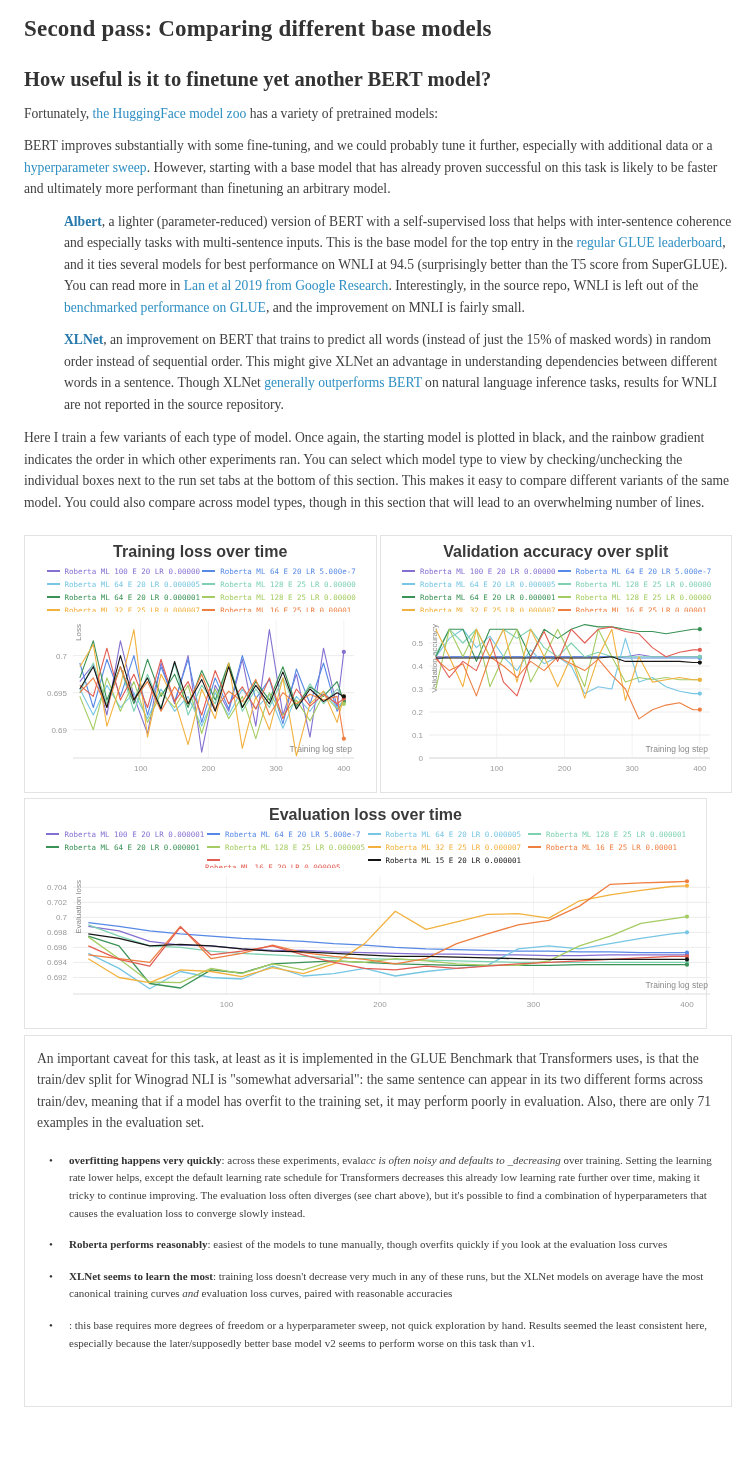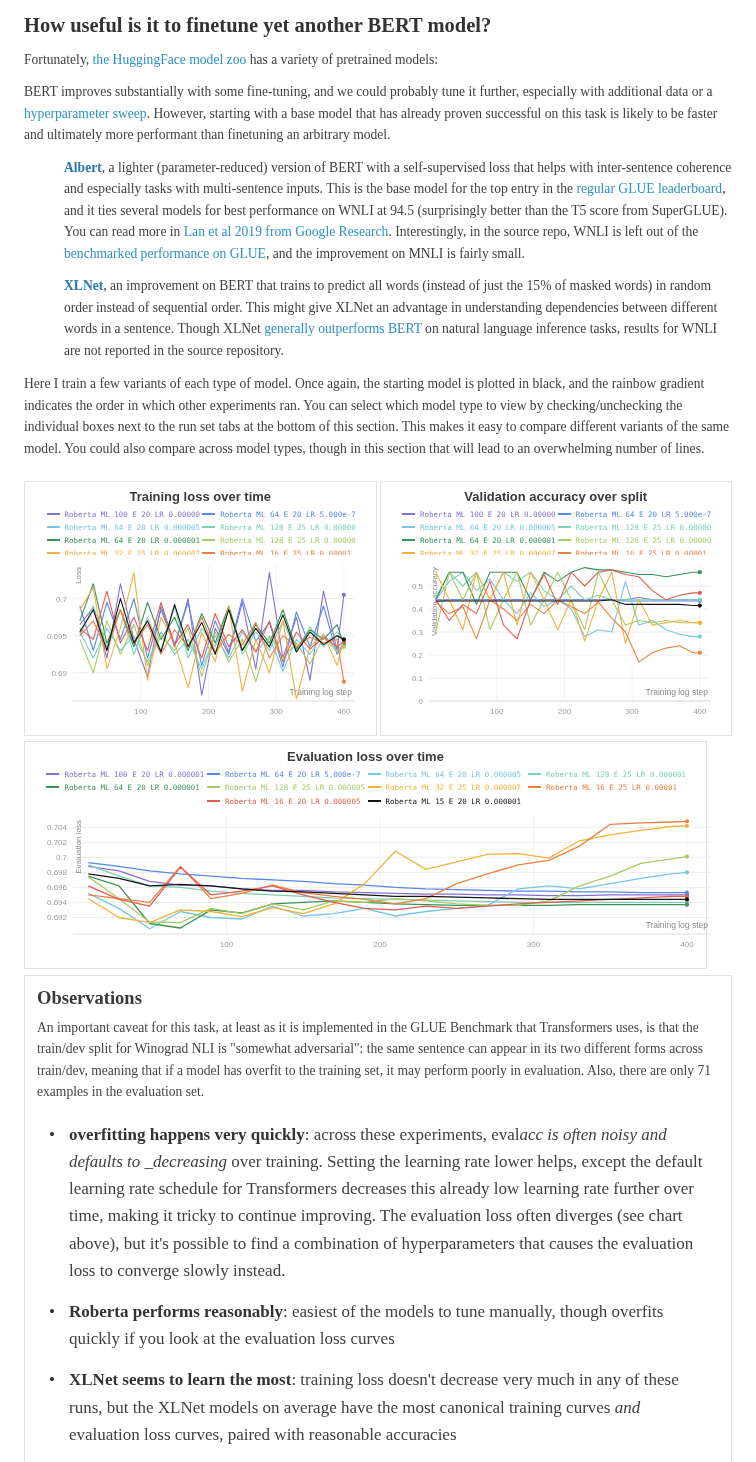--- a/index.html
+++ b/index.html
@@ -13,43 +13,44 @@
   .model-item { font-size:13.6px; line-height:1.58; margin:0 0 11px 0; color:#404040; }
   a.link { color:#2e8fc2; text-decoration:none; cursor:pointer; }
   a.link.bold { font-weight:bold; color:#2679ad; }
   em { font-style:italic; }
   strong { font-weight:bold; color:#333; }
 
   .charts-grid { display:flex; gap:3px; margin-top:22px; }
   .chart-card { background:#fff; border:1px solid #e3e3e3; padding:7px 6px 4px 6px; }
   .chart-card.half { width:353px; }
   .chart-card.full { width:683px; margin-top:5px; }
-  .chart-title { font-family:"Liberation Sans", sans-serif; font-size:13px; font-weight:bold; color:#3a3a3a; text-align:center; margin-bottom:4px; }
+  .chart-title { font-family:"Liberation Sans", sans-serif; font-size:16px; font-weight:bold; color:#3a3a3a; text-align:center; margin-bottom:4px; }
   .legend { display:flex; flex-wrap:wrap; justify-content:center; overflow:hidden; }
   .legend.half { height:47px; }
   .legend.full { height:40px; }
   .legend-item { display:flex; align-items:flex-start; white-space:nowrap; overflow:hidden;
                  font-family:"DejaVu Sans Mono", monospace; font-size:7.5px; line-height:13px; }
   .legend.half .legend-item { width:46%; }
   .legend.full .legend-item { width:24%; }
   .legend-dash { display:inline-block; width:13px; border-top:2px solid #000; margin:5px 5px 0 2px; flex:none; }
   svg text { font-family:"Liberation Sans", sans-serif; }
 
   .obs-card { border:1px solid #e3e3e3; margin-top:6px; padding:12px 18px 40px 12px; }
   .obs-card h3 { font-size:18.5px; font-weight:600; color:#3a3a3a; margin:0 0 8px 0; }
   .obs-card p.body { color:#444; }
   .obs-list { list-style:none; margin:18px 0 0 6px; }
-  .obs-list li { font-size:17px; line-height:1.6; margin-bottom:14px; padding-left:26px; position:relative; color:#404040; }
+  .obs-list li { font-size:11px; line-height:1.6; margin-bottom:14px; padding-left:26px; position:relative; color:#404040; }
   .obs-list li:before { content:"•"; position:absolute; left:6px; top:0; color:#333; }
 </style>
 </head>
 <body>
 
 <div class="page">
 
+  <h1 class="title">Second pass: Comparing different base models</h1>
   <h2 class="subtitle">How useful is it to finetune yet another BERT model?</h2>
 
   <p class="body">Fortunately, <a class="link">the HuggingFace model zoo</a> has a variety of pretrained models:</p>
   <p class="body">BERT improves substantially with some fine-tuning, and we could probably tune it further, especially with additional data or a <a class="link">hyperparameter sweep</a>. However, starting with a base model that has already proven successful on this task is likely to be faster and ultimately more performant than finetuning an arbitrary model.</p>
 
   <div class="model-list">
     <div class="model-item"><a class="link bold">Albert</a>, a lighter (parameter-reduced) version of BERT with a self-supervised loss that helps with inter-sentence coherence and especially tasks with multi-sentence inputs. This is the base model for the top entry in the <a class="link">regular GLUE leaderboard</a>, and it ties several models for best performance on WNLI at 94.5 (surprisingly better than the T5 score from SuperGLUE). You can read more in <a class="link">Lan et al 2019 from Google Research</a>. Interestingly, in the source repo, WNLI is left out of the <a class="link">benchmarked performance on GLUE</a>, and the improvement on MNLI is fairly small.</div>
     <div class="model-item"><a class="link bold">XLNet</a>, an improvement on BERT that trains to predict all words (instead of just the 15% of masked words) in random order instead of sequential order. This might give XLNet an advantage in understanding dependencies between different words in a sentence. Though XLNet <a class="link">generally outperforms BERT</a> on natural language inference tasks, results for WNLI are not reported in the source repository.</div>
   </div>
 
@@ -233,21 +234,21 @@
           <span>Roberta ML 128 E 25 LR 0.000005</span>
         </div>
         <div class="legend-item" style="color: rgb(242, 177, 62);">
           <span class="legend-dash" style="border-top-color: rgb(242, 177, 62);"></span>
           <span>Roberta ML 32 E 25 LR 0.000007</span>
         </div>
         <div class="legend-item" style="color: rgb(238, 127, 65);">
           <span class="legend-dash" style="border-top-color: rgb(238, 127, 65);"></span>
           <span>Roberta ML 16 E 25 LR 0.00001</span>
         </div>
-        <div class="legend-item" style="color: rgb(226, 93, 82);">
+        <div class="legend-item" style="color: rgb(226, 93, 82); flex-direction: column;">
           <span class="legend-dash" style="border-top-color: rgb(226, 93, 82);"></span>
           <span>Roberta ML 16 E 20 LR 0.000005</span>
         </div>
         <div class="legend-item" style="color: rgb(21, 21, 21);">
           <span class="legend-dash" style="border-top-color: rgb(21, 21, 21);"></span>
           <span>Roberta ML 15 E 20 LR 0.000001</span>
         </div>
       </div><svg width="693" height="152" viewBox="0 0 693 152">
         <line x1="195.49397590361446" y1="8" x2="195.49397590361446" y2="126" stroke="#f3f3f3" stroke-width="1"></line>
         <text x="195.49397590361446" y="139" font-size="8" fill="#9a9a9a" text-anchor="middle">100</text>
@@ -290,21 +291,20 @@
         <circle cx="655.9759036144578" cy="17.770700636942394" r="2.1" fill="#f2b13e"></circle>
         <polyline points="57.3,86.9 88.0,90.7 118.7,94.4 149.4,58.4 180.1,90.7 210.8,85.4 241.5,77.1 272.2,84.7 302.9,88.4 333.6,91.4 364.3,95.9 395.0,90.7 425.7,75.6 456.4,65.9 487.1,56.9 517.8,52.3 548.5,38.1 579.2,16.3 609.9,14.8 640.6,14.0 656.0,13.3" fill="none" stroke="#ee7f41" stroke-width="1.3" stroke-linejoin="round"></polyline>
         <circle cx="655.9759036144578" cy="13.261146496815527" r="2.1" fill="#ee7f41"></circle>
         <polyline points="57.3,77.9 88.0,91.4 118.7,98.2 149.4,59.1 180.1,86.9 210.8,83.2 241.5,77.9 272.2,86.9 302.9,94.4 333.6,100.4 364.3,101.9 395.0,98.2 425.7,100.4 456.4,98.2 487.1,95.9 517.8,94.4 548.5,92.9 579.2,91.4 609.9,89.9 640.6,88.4 656.0,88.4" fill="none" stroke="#e25d52" stroke-width="1.3" stroke-linejoin="round"></polyline>
         <circle cx="655.9759036144578" cy="88.42038216560518" r="2.1" fill="#e25d52"></circle>
         <polyline points="57.3,65.9 88.0,70.4 118.7,77.9 149.4,76.4 180.1,77.9 210.8,80.9 241.5,83.2 272.2,83.9 302.9,85.4 333.6,86.9 364.3,88.4 395.0,88.4 425.7,89.2 456.4,89.9 487.1,90.7 517.8,91.4 548.5,91.4 579.2,91.4 609.9,91.4 640.6,91.4 656.0,91.4" fill="none" stroke="#151515" stroke-width="1.3" stroke-linejoin="round"></polyline>
         <circle cx="655.9759036144578" cy="91.42675159235642" r="2.1" fill="#151515"></circle>
       </svg></div>
 
   <div class="obs-card">
-    <h3>Observations</h3>
     <p class="body">An important caveat for this task, at least as it is implemented in the GLUE Benchmark that Transformers uses, is that the train/dev split for Winograd NLI is "somewhat adversarial": the same sentence can appear in its two different forms across train/dev, meaning that if a model has overfit to the training set, it may perform poorly in evaluation. Also, there are only 71 examples in the evaluation set.</p>
     <ul class="obs-list">
       <li><strong>overfitting happens very quickly</strong>: across these experiments, eval<em>acc is often noisy and defaults to _decreasing</em> over training. Setting the learning rate lower helps, except the default learning rate schedule for Transformers decreases this already low learning rate further over time, making it tricky to continue improving. The evaluation loss often diverges (see chart above), but it's possible to find a combination of hyperparameters that causes the evaluation loss to converge slowly instead.</li>
       <li><strong>Roberta performs reasonably</strong>: easiest of the models to tune manually, though overfits quickly if you look at the evaluation loss curves</li>
       <li><strong>XLNet seems to learn the most</strong>: training loss doesn't decrease very much in any of these runs, but the XLNet models on average have the most canonical training curves <em>and</em> evaluation loss curves, paired with reasonable accuracies</li>
       <li>: this base requires more degrees of freedom or a hyperparameter sweep, not quick exploration by hand. Results seemed the least consistent here, especially because the later/supposedly better base model v2 seems to perform worse on this task than v1.</li>
     </ul>
   </div>
 
 </div>

